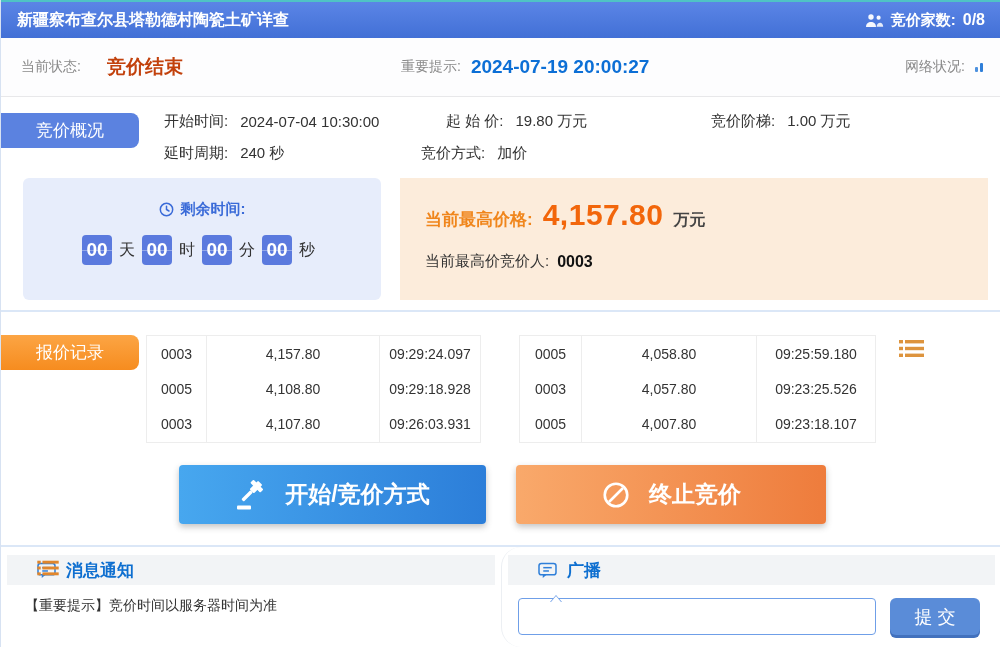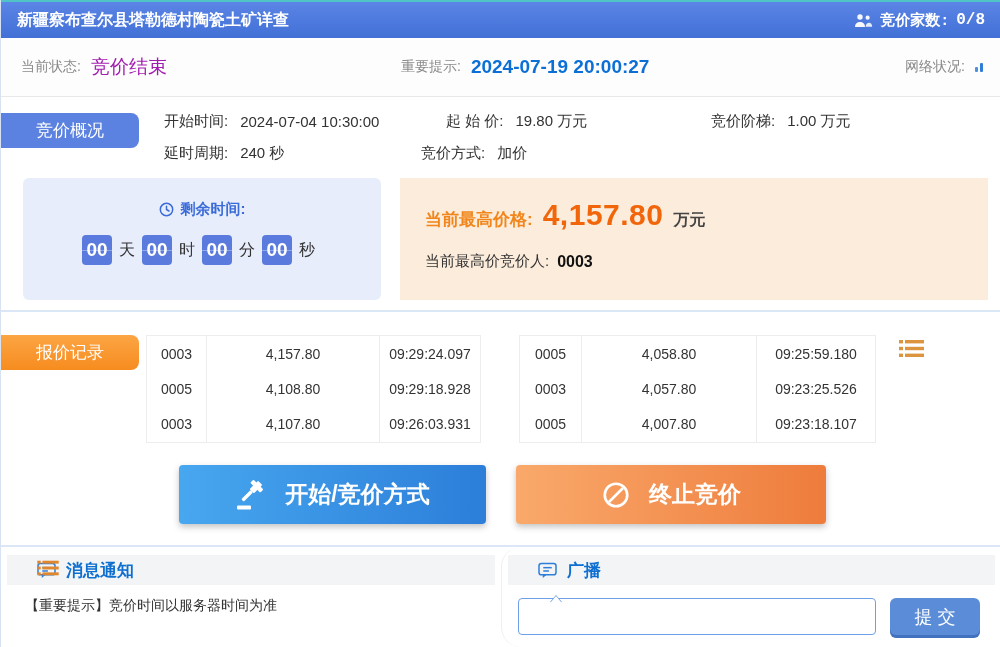--- a/index.html
+++ b/index.html
@@ -8,28 +8,28 @@
   #page { position:relative; width:1000px; height:647px; background:#fff; overflow:hidden; border-left:1px solid #d7e2f2; }
 
   
   .topline { position:absolute; top:0; left:0; width:1000px; height:2px; background:#4fc3c5; }
 
   
   .titlebar { position:absolute; top:2px; left:0; width:1000px; height:36px;
     background:linear-gradient(180deg,#5b85e6,#4270d6); display:flex; align-items:center;
     justify-content:space-between; padding:0 16px; }
   .titlebar .title { color:#fff; font-weight:bold; font-size:16px; }
-  .titlebar .bidders { display:flex; align-items:center; gap:7px; color:#fff; font-weight:bold; font-size:15px;font-family:Liberation Mono, monospace; }
+  .titlebar .bidders { display:flex; align-items:center; gap:7px; color:#fff; font-weight:bold; font-size:15px; }
   .titlebar .bidders .val { font-size:16px; }
 
   
   .statusbar { position:absolute; top:38px; left:0; width:1000px; height:59px; background:#fdfdfe; border-bottom:1px solid #e8e8ea; }
   .statusbar .grp { position:absolute; top:0; height:58px; display:flex; align-items:center; gap:10px; }
   .lbl-gray { color:#8a8a8a; font-size:14px; }
-  .status-val { color:#a21caf; font-weight:normal; font-size:19px; }
+  .status-val { color:#c2410c; font-weight:bold; font-size:19px;margin-left:16px; }
   .time-val { color:#0c6fd6; font-weight:bold; font-size:19px; }
   .net-sig { display:flex; align-items:flex-end; gap:2px; height:10px; }
   .net-sig i { display:block; width:3px; background:#2f7fd9; border-radius:1px; }
   .net-sig i.b1 { height:5px; opacity:.85; } .net-sig i.b2 { height:9px; }
 
   
   .sec1 { position:absolute; top:97px; left:0; width:1000px; height:213px; background:#fff; }
   .badge { position:absolute; left:0; width:138px; height:35px; display:flex; align-items:center; justify-content:center;
     color:#fff; font-size:17px; border-radius:0 8px 8px 0; }
   .badge.blue { top:16px; background:#5b82e0; }

